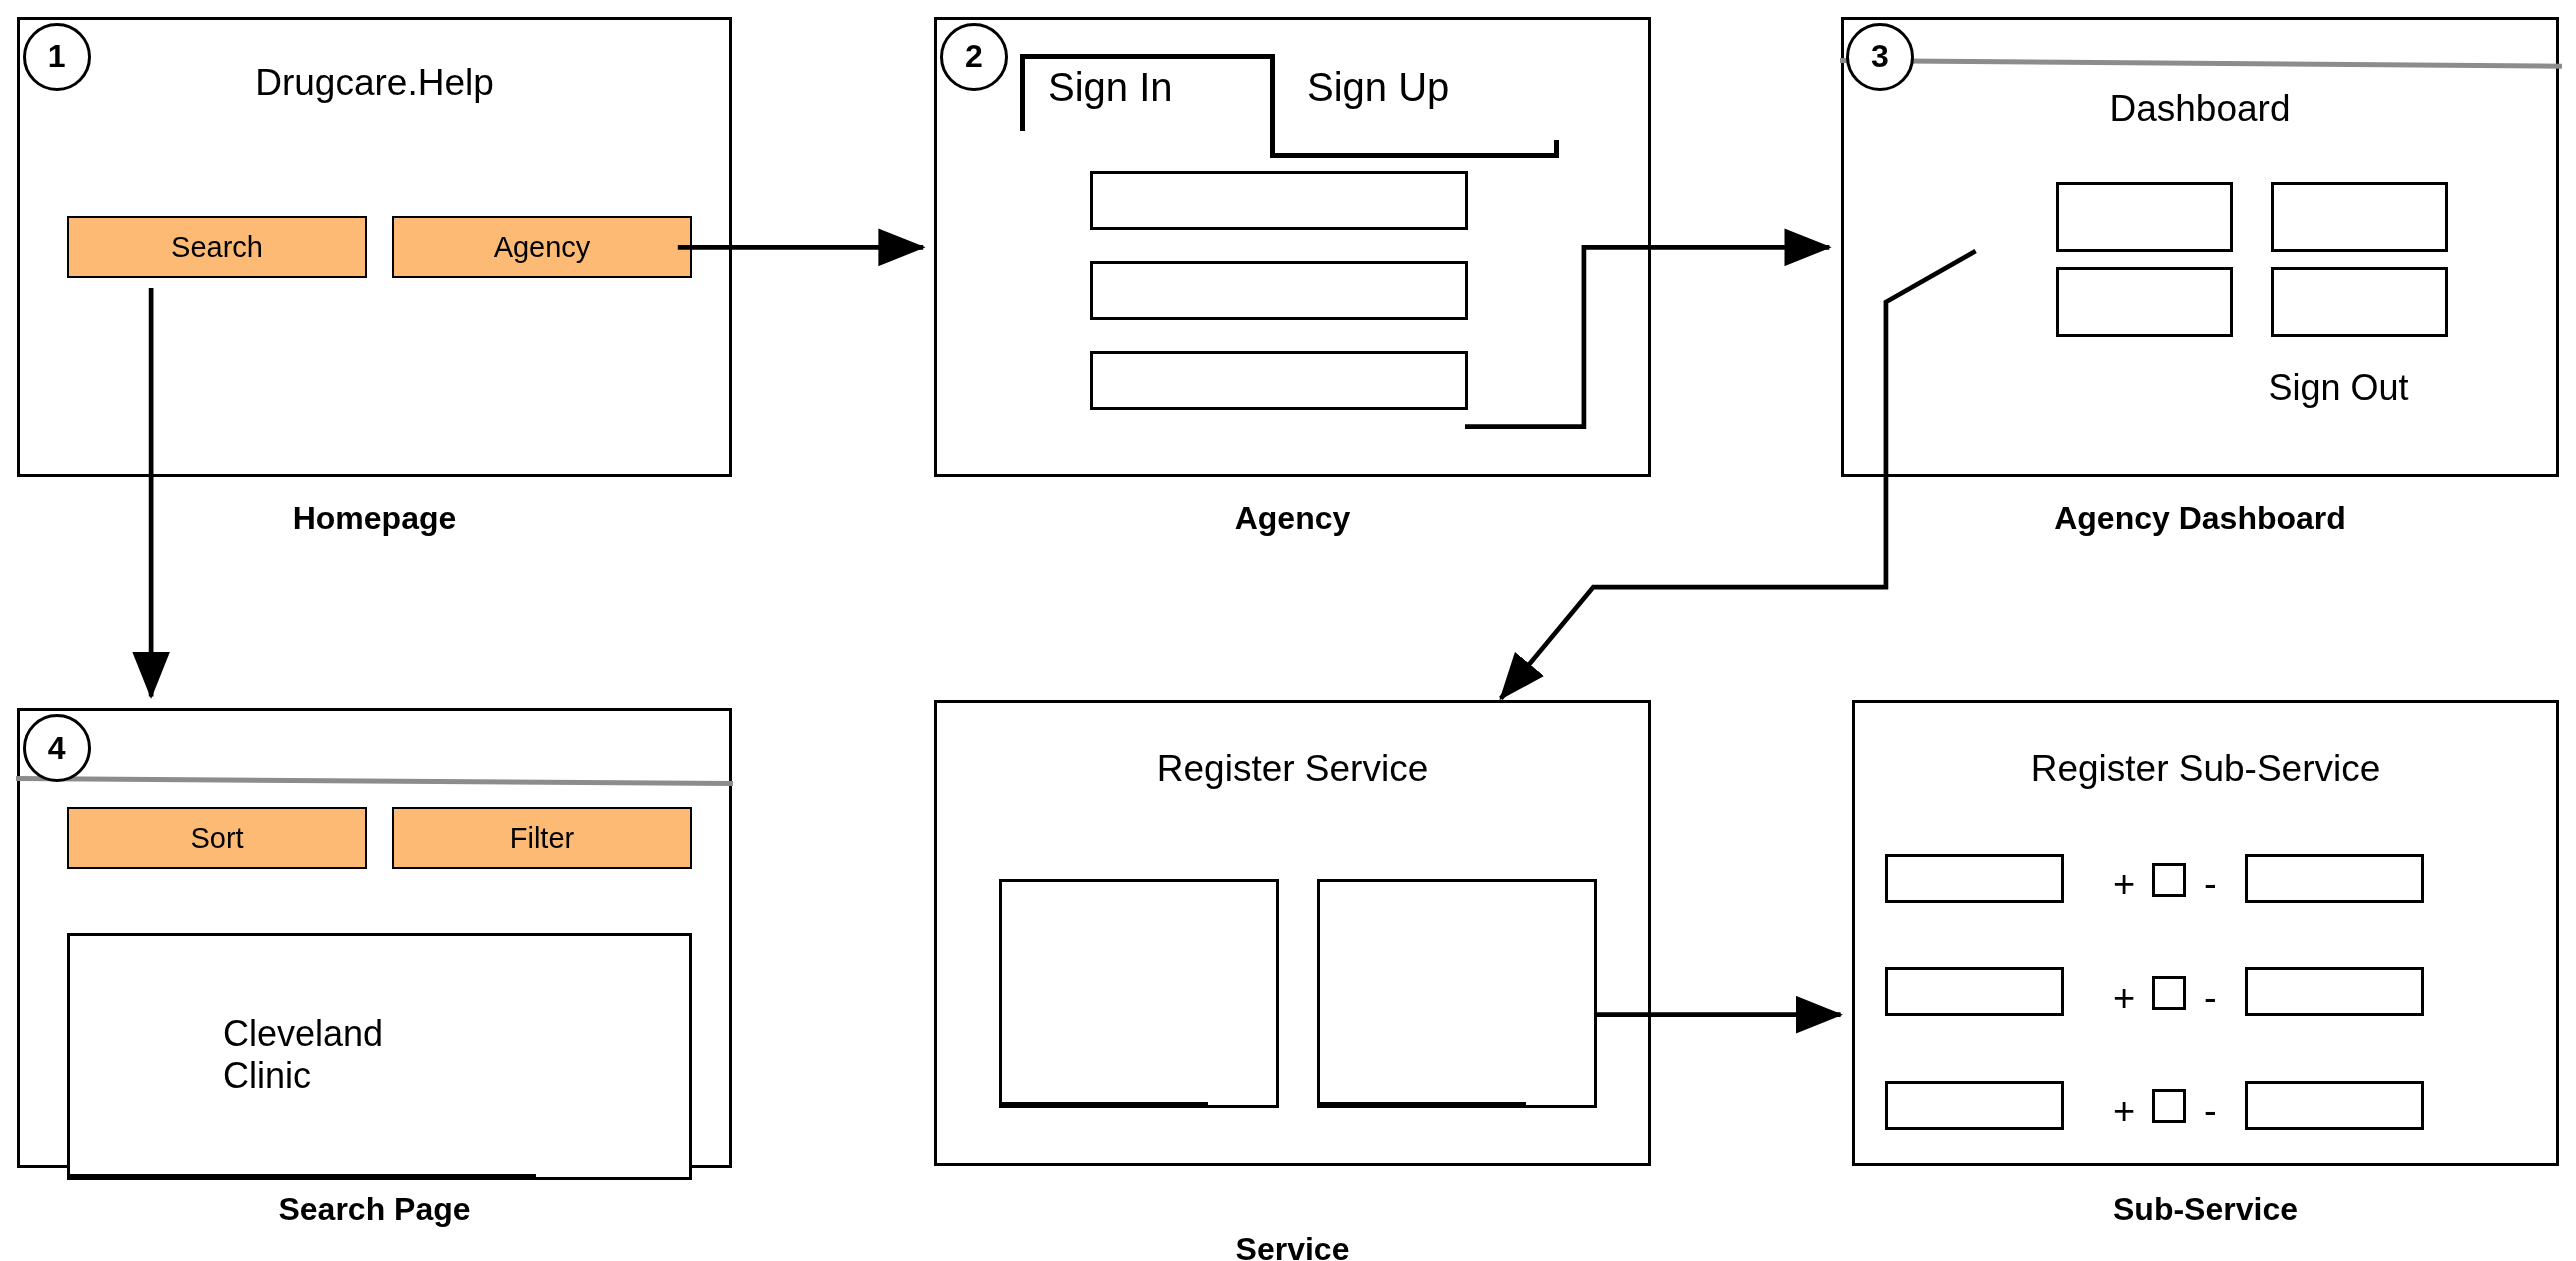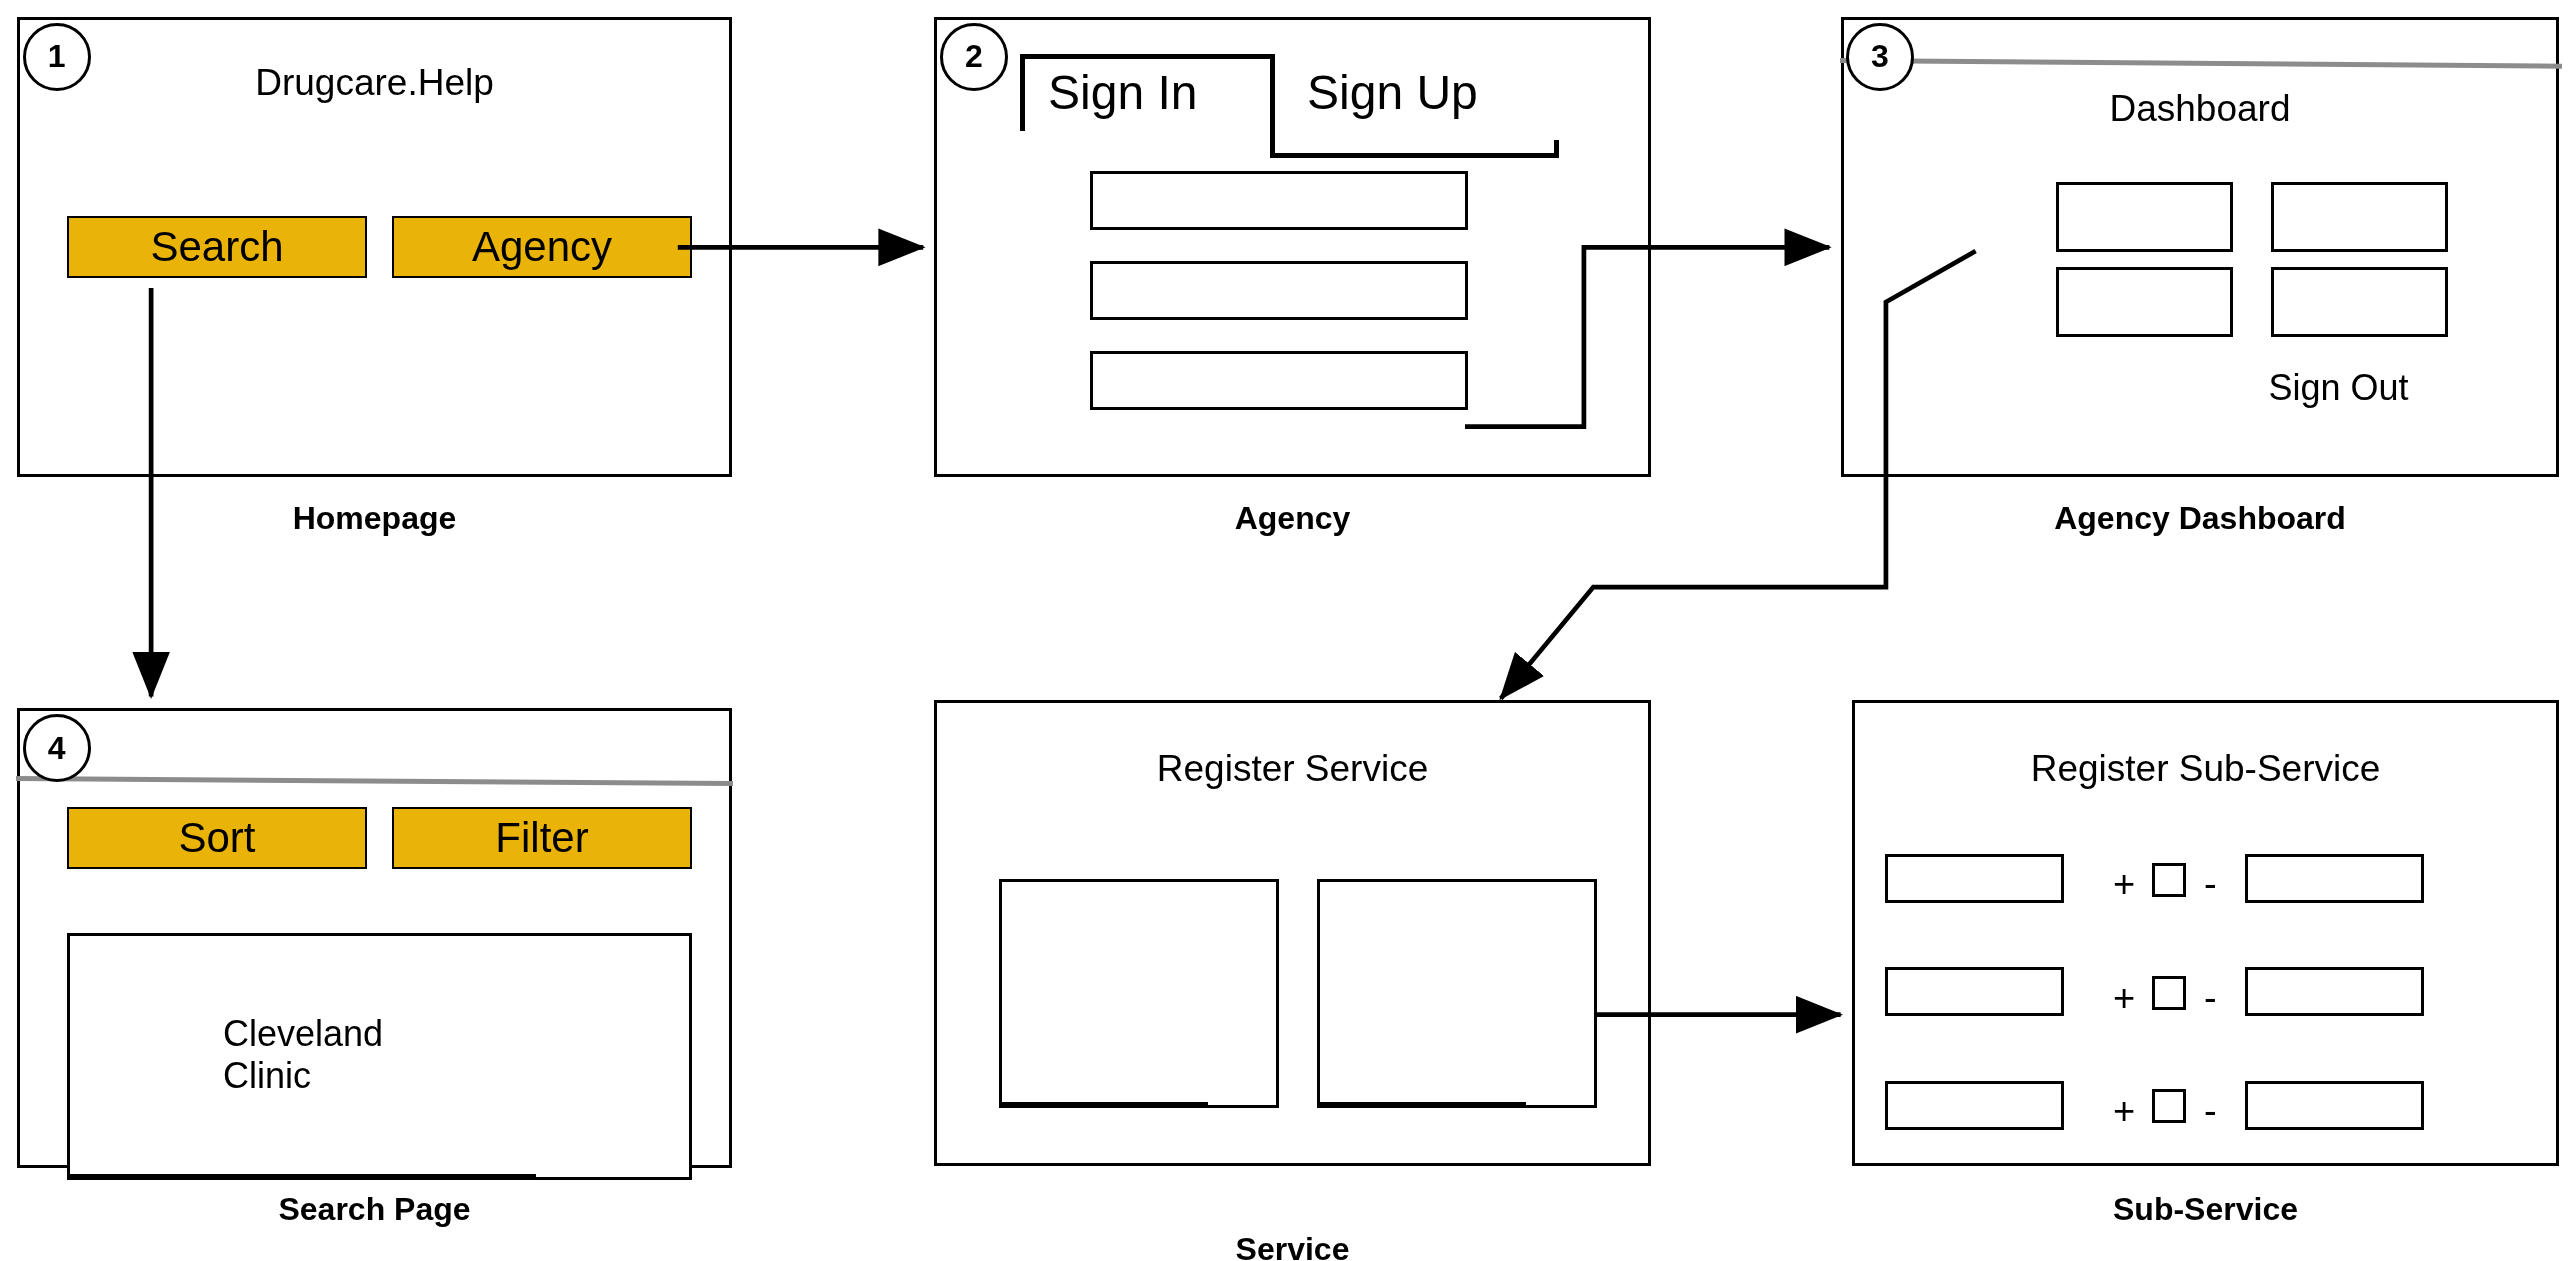--- a/index.html
+++ b/index.html
@@ -61,25 +61,25 @@
     text-align: center;
     font-size: 37px;
     color: #000;
     white-space: nowrap;
     font-family: "Liberation Sans", "DejaVu Sans", sans-serif;
   }
   .btn {
     position: absolute;
     box-sizing: border-box;
     border: 2.8px solid #000;
-    background: #eab308;
+    background: #fdba74;
     display: flex;
     align-items: center;
     justify-content: center;
-    font-size: 42px;
+    font-size: 29px;
     color: #000;
     font-family: "Liberation Sans", "DejaVu Sans", sans-serif;
   }
   .field {
     position: absolute;
     box-sizing: border-box;
     border: 3.8px solid #000;
     background: #ffffff;
   }
   .tile {
@@ -126,21 +126,21 @@
     align-items: center;
     justify-content: center;
     font-size: 36px;
     color: #000;
     box-sizing: border-box;
     font-family: "Liberation Sans", "DejaVu Sans", sans-serif;
   }
   .list-row:last-child { border-bottom: none; }
   .tab-label {
     position: absolute;
-    font-size: 48px;
+    font-size: 40px;
     color: #000;
     white-space: nowrap;
     font-family: "Liberation Sans", "DejaVu Sans", sans-serif;
   }
   .rule { position: absolute; background: #000; }
   .rule-gray { position: absolute; background: #8c8c8c; }
 
   
   #connectors {
     position: absolute;

